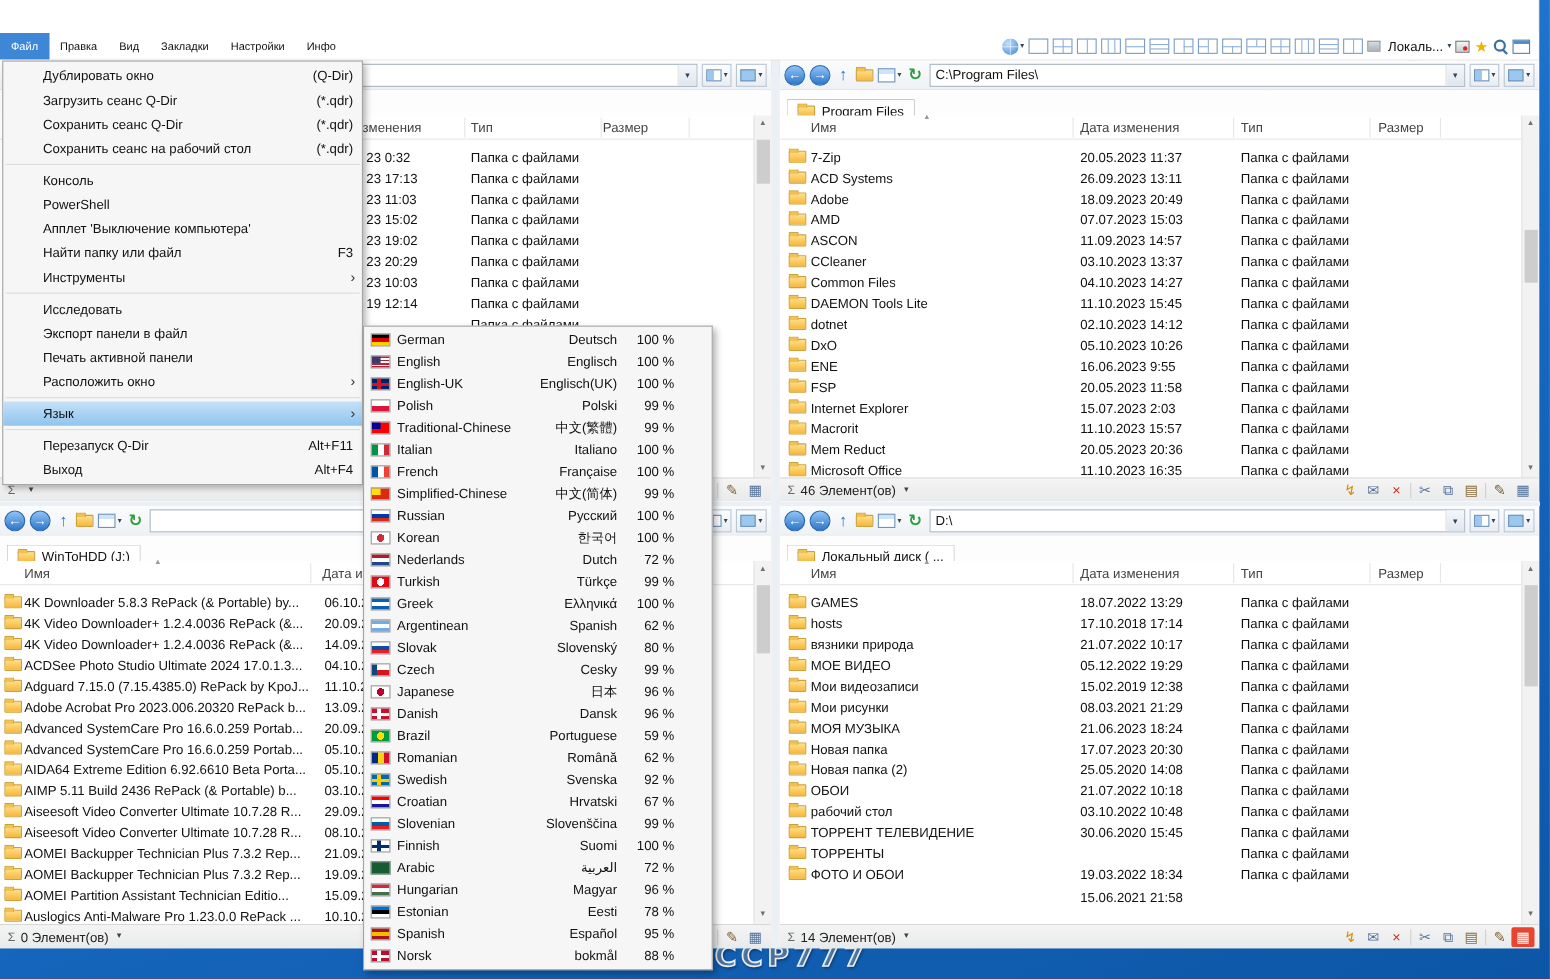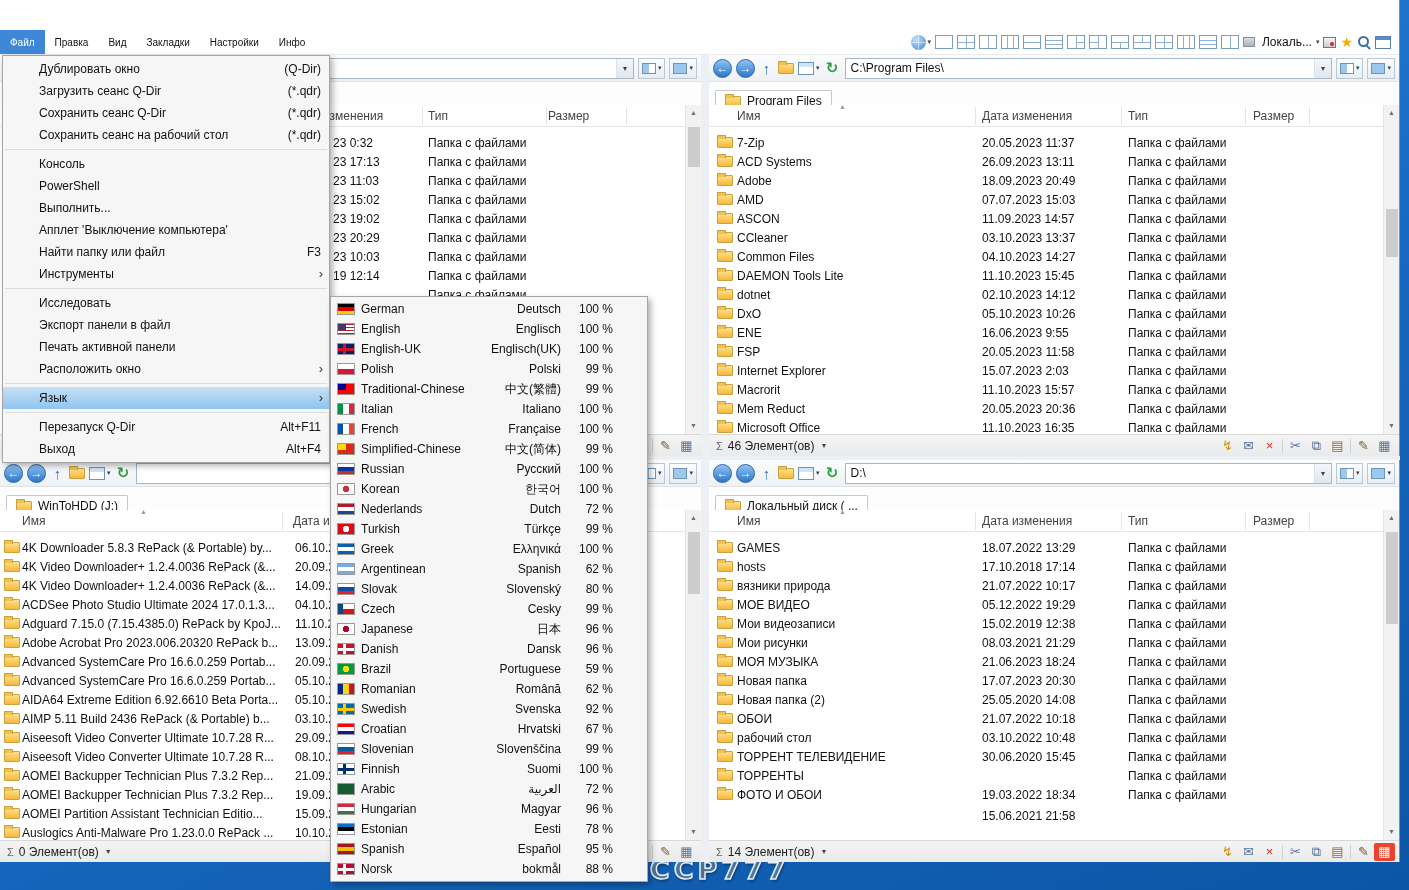--- a/index.html
+++ b/index.html
@@ -797,24 +797,20 @@
       <div class="menu-sep"></div>
       <div class="menu-item">
         <span class="mi-label">Консоль</span>
         <span class="mi-short"></span>
       </div>
       <div class="menu-item">
         <span class="mi-label">PowerShell</span>
         <span class="mi-short"></span>
       </div>
       <div class="menu-item">
-        <span class="mi-label">Выполнить...</span>
-        <span class="mi-short"></span>
-      </div>
-      <div class="menu-item">
         <span class="mi-label">Апплет 'Выключение компьютера'</span>
         <span class="mi-short"></span>
       </div>
       <div class="menu-item">
         <span class="mi-label">Найти папку или файл</span>
         <span class="mi-short">F3</span>
       </div>
       <div class="menu-item">
         <span class="mi-label">Инструменты</span>
         <span class="mi-short"></span>

